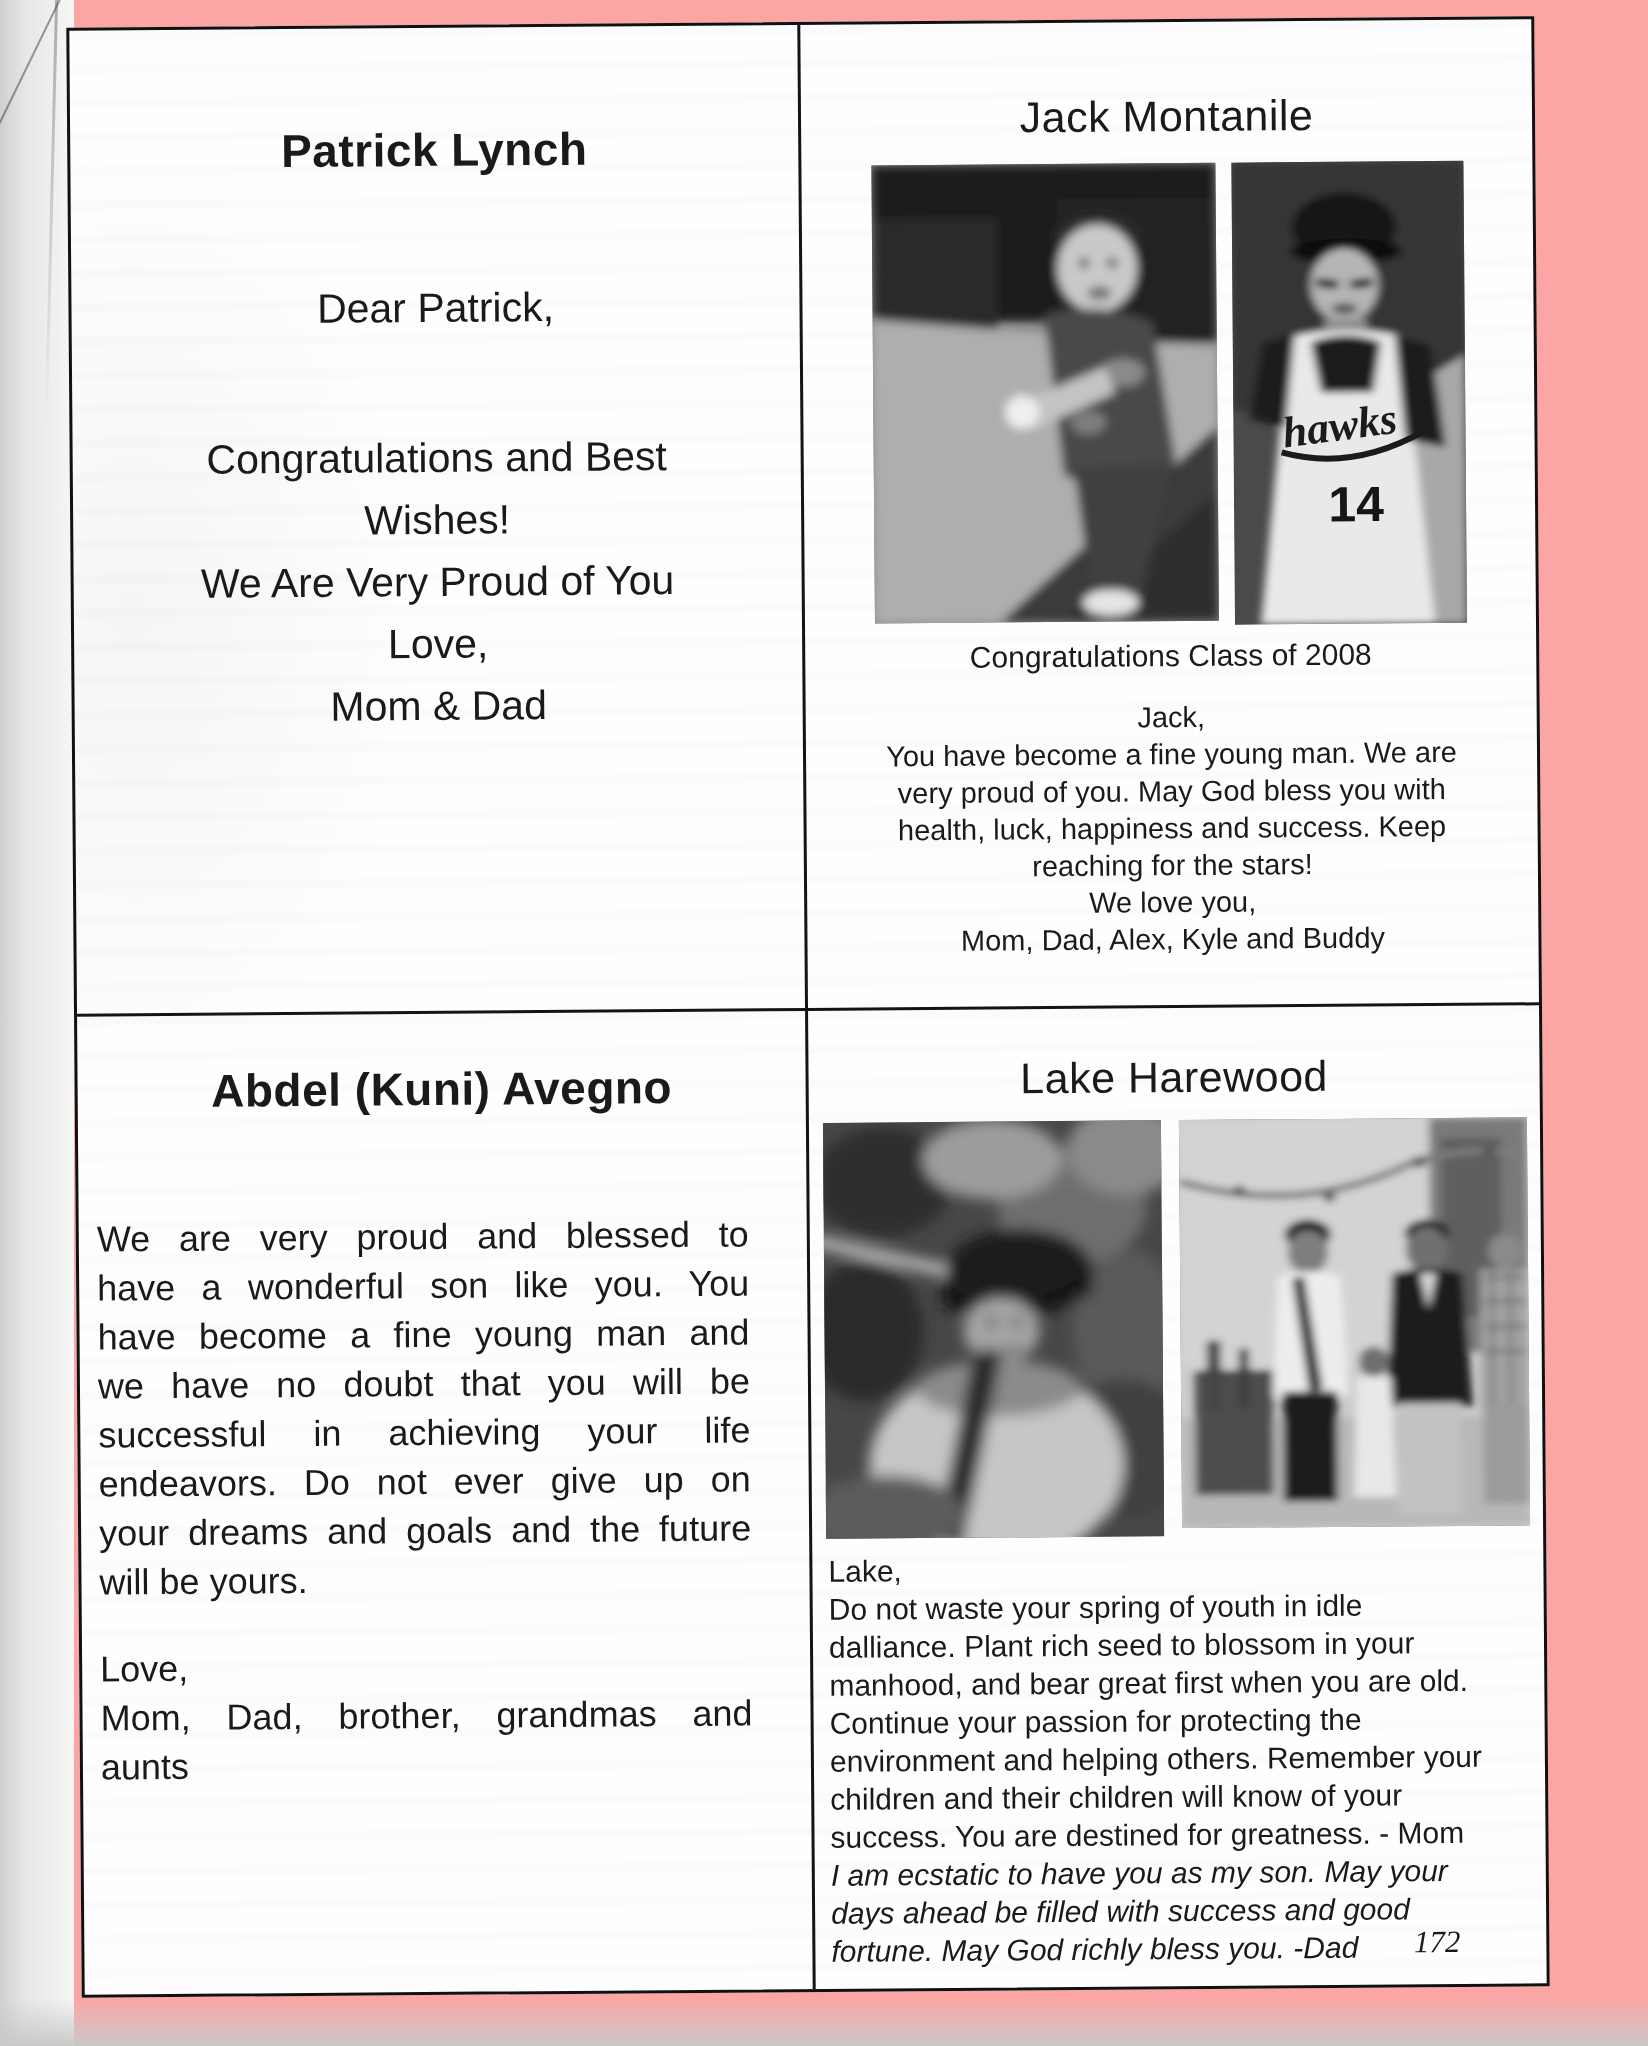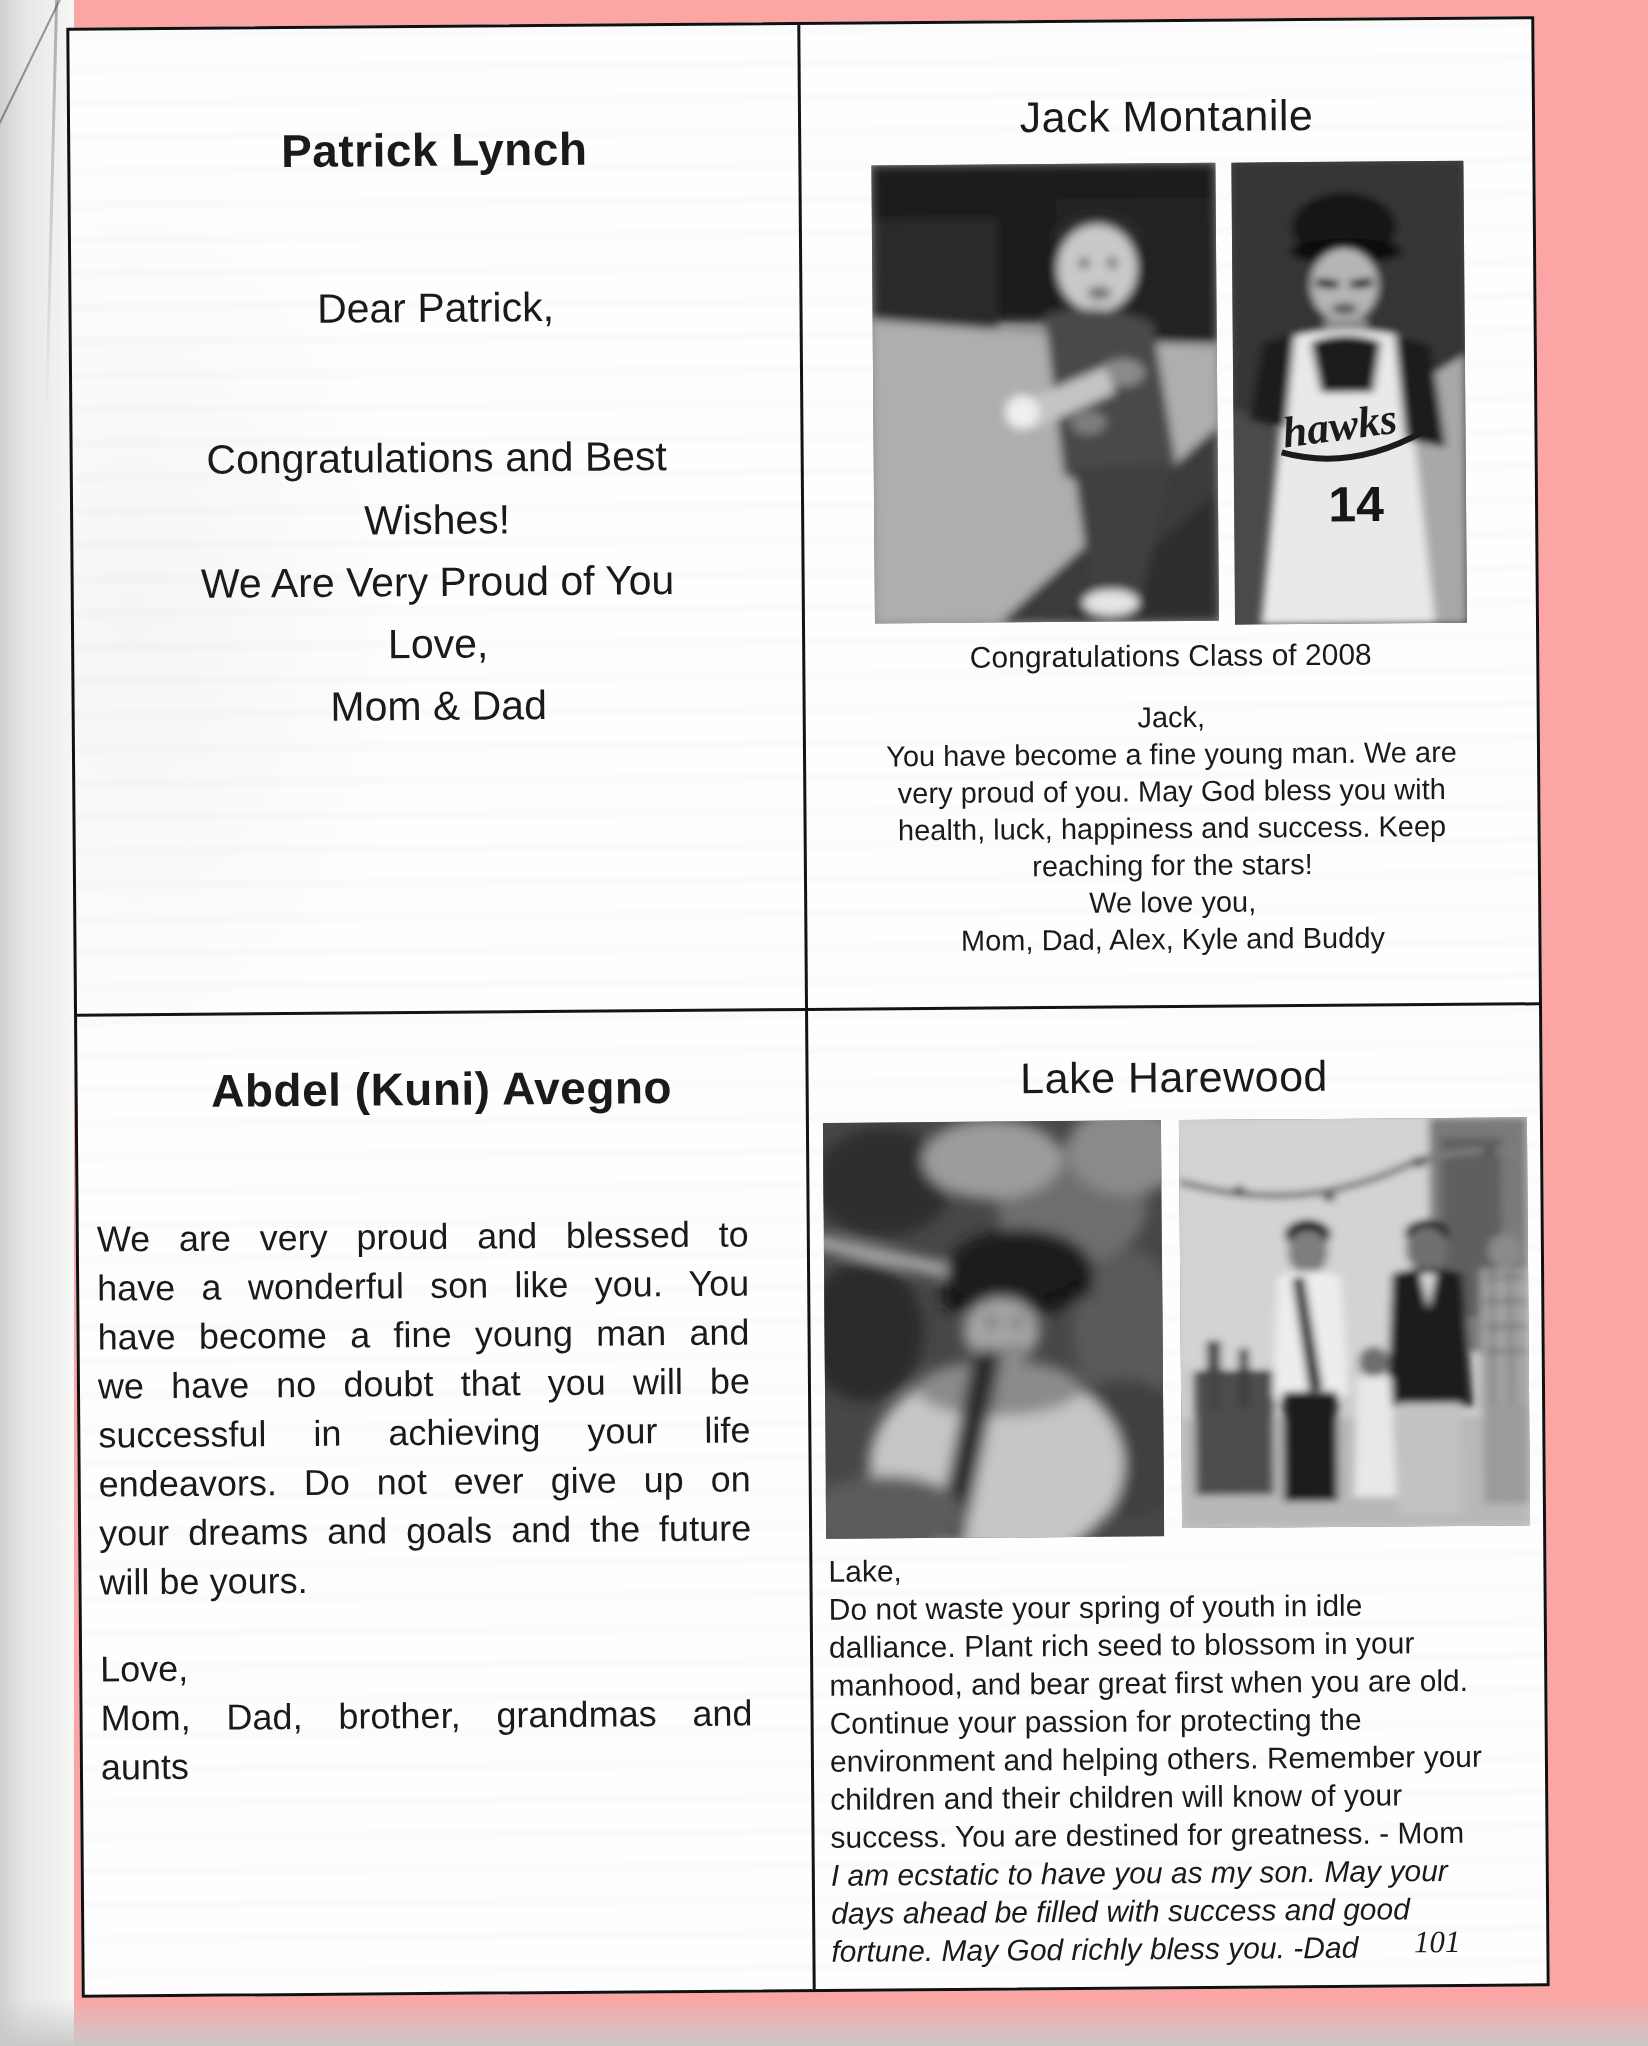--- a/index.html
+++ b/index.html
@@ -254,19 +254,19 @@
 Do not waste your spring of youth in idle
 dalliance. Plant rich seed to blossom in your
 manhood, and bear great first when you are old.
 Continue your passion for protecting the
 environment and helping others. Remember your
 children and their children will know of your
 success. You are destined for greatness. - Mom</div>
       <div class="lk-message ital">I am ecstatic to have you as my son. May your
 days ahead be filled with success and good
 fortune. May God richly bless you. -Dad</div>
-      <div class="page-number">101</div>
+      <div class="page-number">172</div>
     </div>
 
   </div>
 
   <div class="edge-bottom"></div>
 </div>
 
 </body></html>

